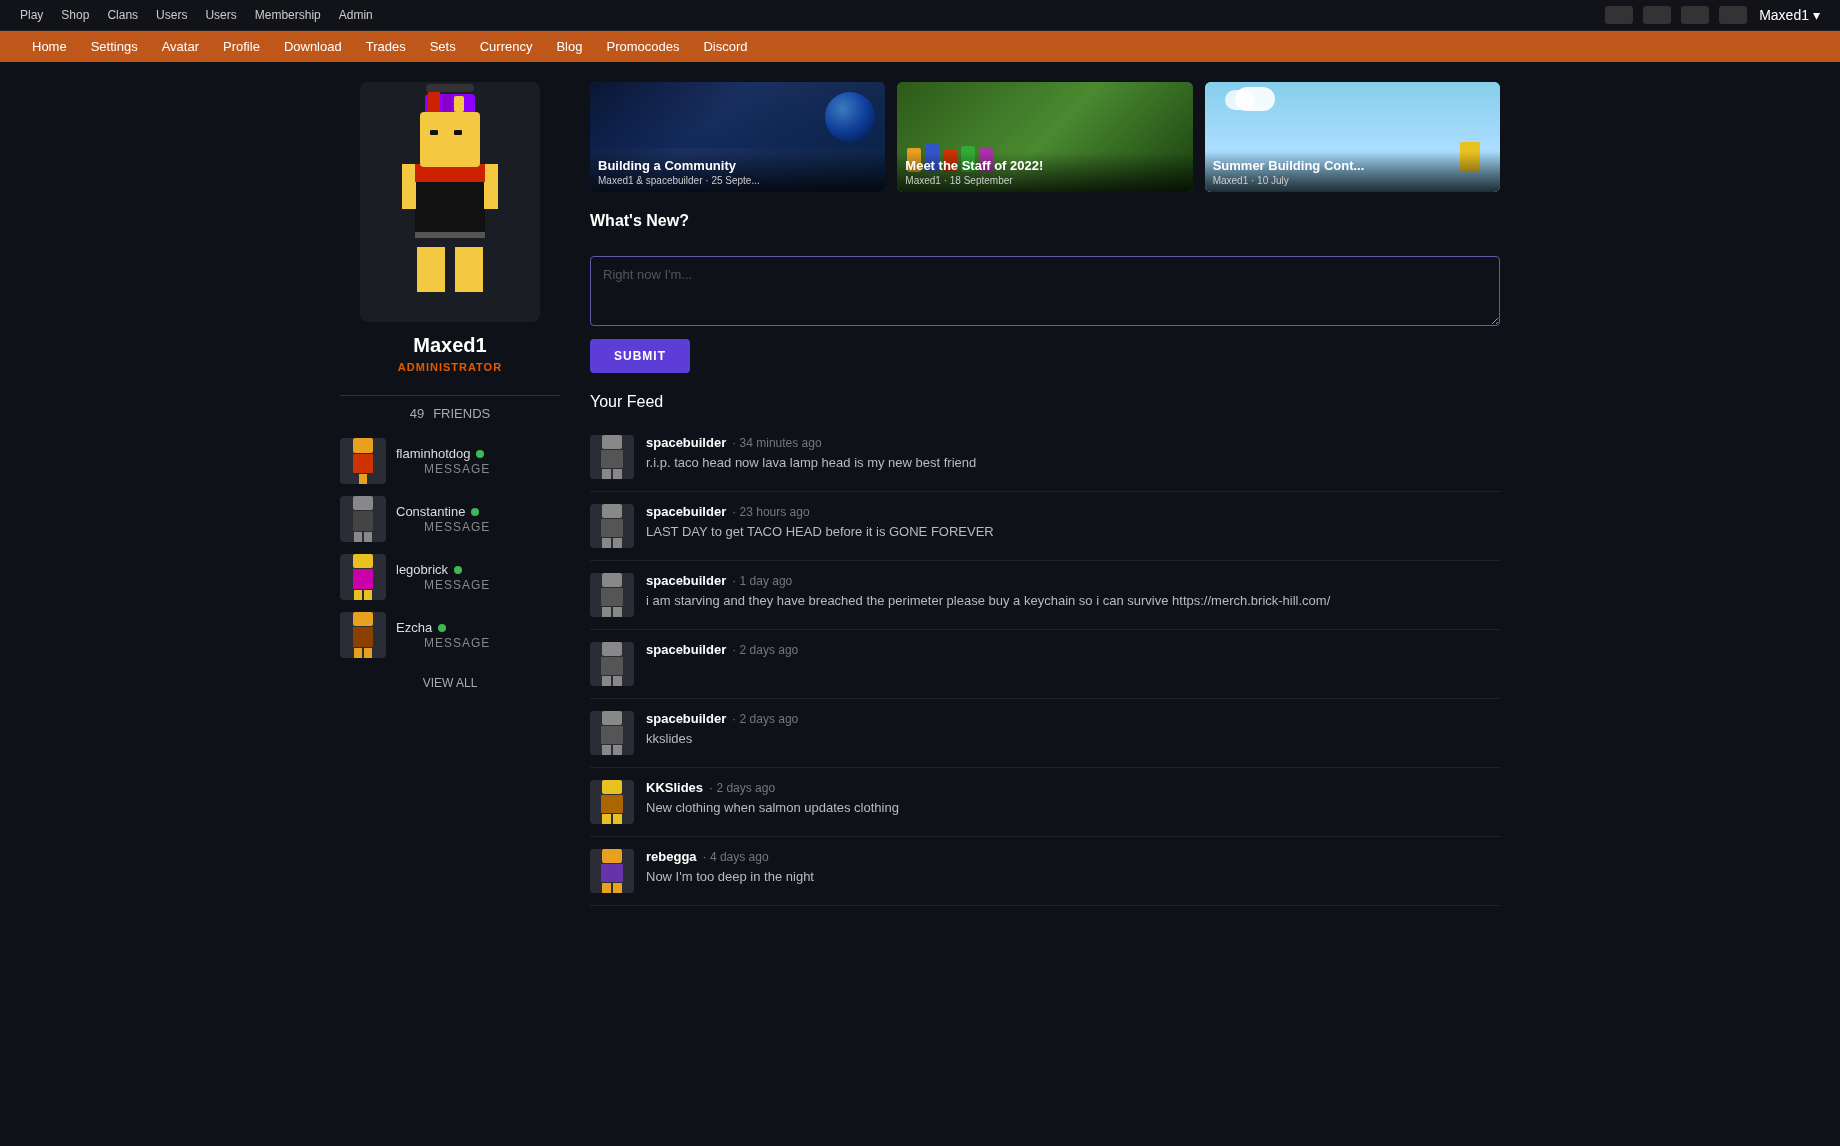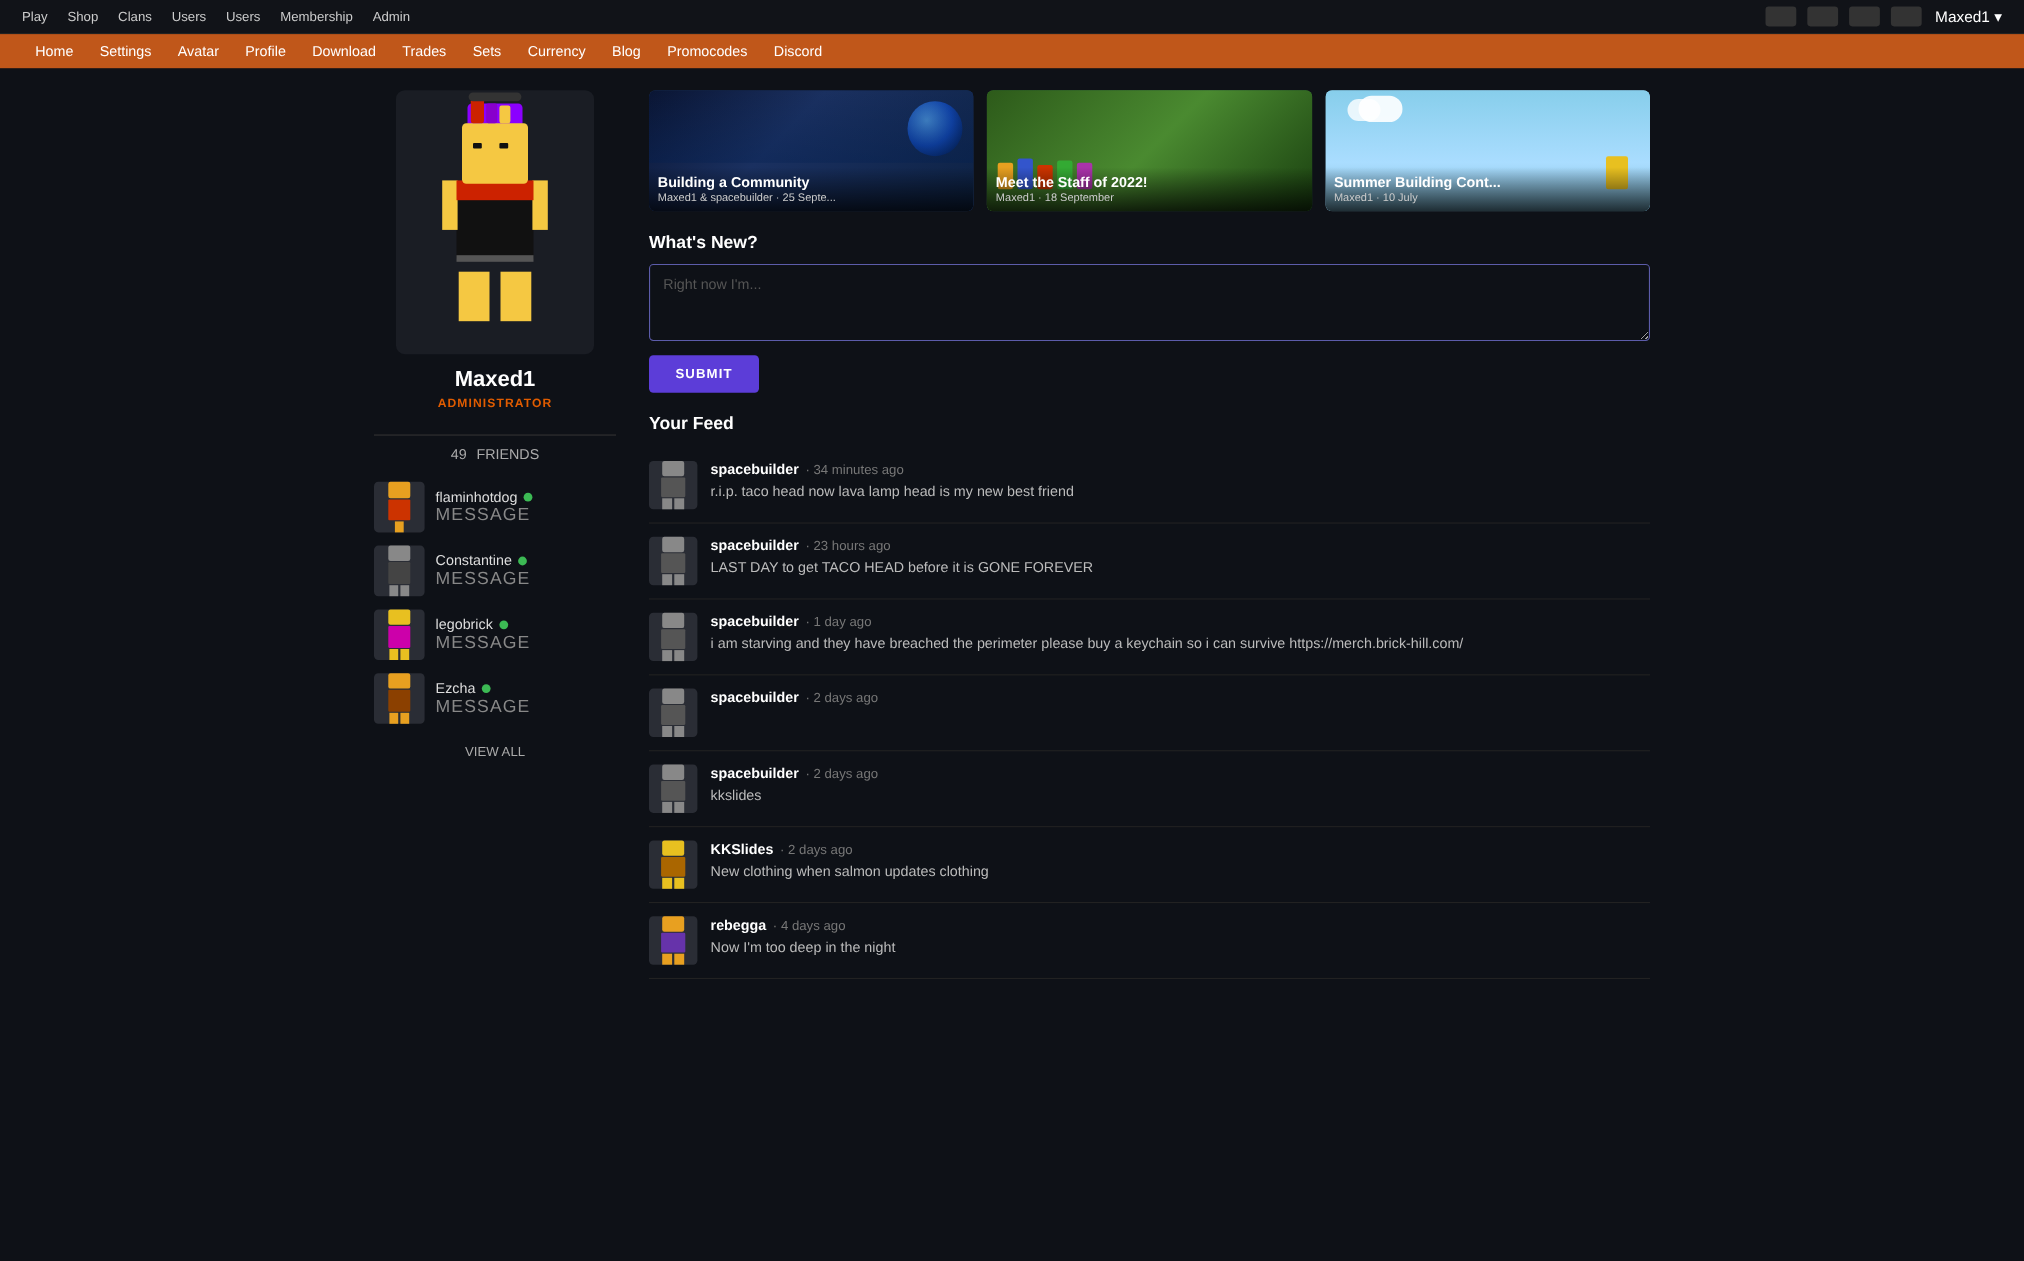--- a/index.html
+++ b/index.html
@@ -145,21 +145,21 @@
     }
     .online-dot {
       width: 8px; height: 8px;
       background: #3cba54;
       border-radius: 50%;
       display: inline-block;
       margin-left: 3px;
     }
     .friend-info { flex: 1; }
     .friend-name { color: #ddd; font-size: 13px; display: flex; align-items: center; gap: 3px; }
-    .friend-msg { color: #888; font-size: 16px; letter-spacing: 1px; margin-top: 1px; }
+    .friend-msg { color: #888; font-size: 12px; letter-spacing: 1px; margin-top: 1px; margin-left: 28px; }
     .view-all { color: #aaa; font-size: 12px; margin-top: 12px; text-decoration: none; }
 
     
     .main-content { flex: 1; }
 
     
     .blog-row {
       display: flex;
       gap: 12px;
       margin-bottom: 20px;
@@ -193,37 +193,38 @@
       background: #0e1117;
       border: 1px solid #5c5caa;
       border-radius: 4px;
       color: #aaa;
       padding: 10px 12px;
       font-size: 13px;
       resize: vertical;
       height: 70px;
       outline: none;
       font-family: Arial, sans-serif;
+      margin-top: 16px;
     }
     .status-textarea::placeholder { color: #555; }
     .submit-btn {
       background: #5c3dd8;
       color: #fff;
       border: none;
       padding: 10px 24px;
       font-size: 12px;
       font-weight: bold;
       letter-spacing: 1px;
       border-radius: 4px;
       margin-top: 10px;
       cursor: pointer;
     }
 
     
-    .feed-title { color: #fff; font-size: 16px; font-weight: bold; margin-top: 20px; margin-bottom: 12px; }
+    .feed-title { color: #fff; font-size: 16px; font-weight: normal; margin-top: 20px; margin-bottom: 12px; }
     .feed-item {
       display: flex;
       gap: 12px;
       padding: 12px 0;
       border-bottom: 1px solid #222;
       align-items: flex-start;
     }
     .feed-avatar {
       width: 44px;
       height: 44px;

